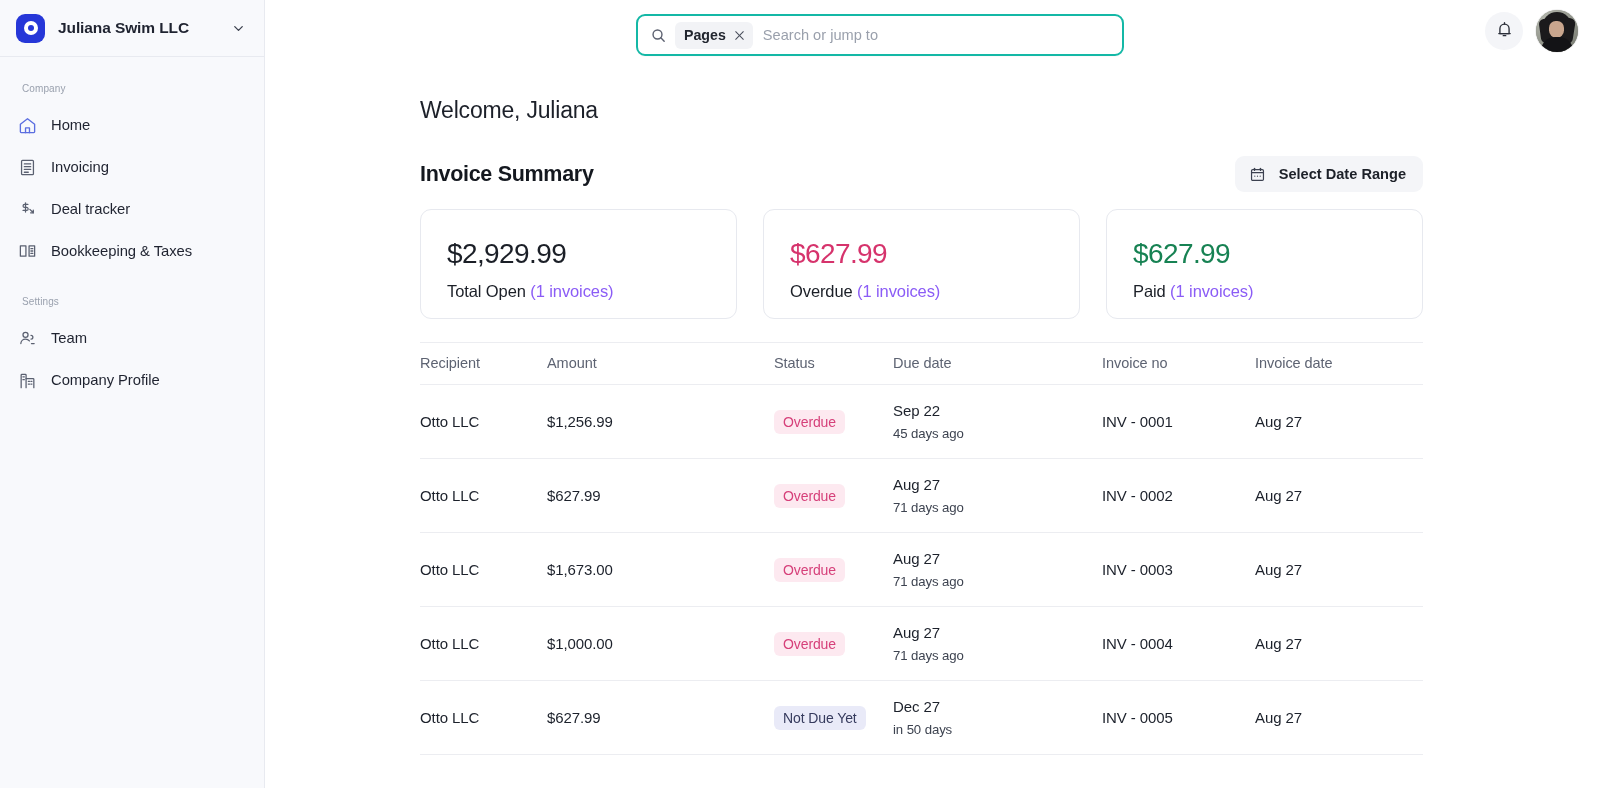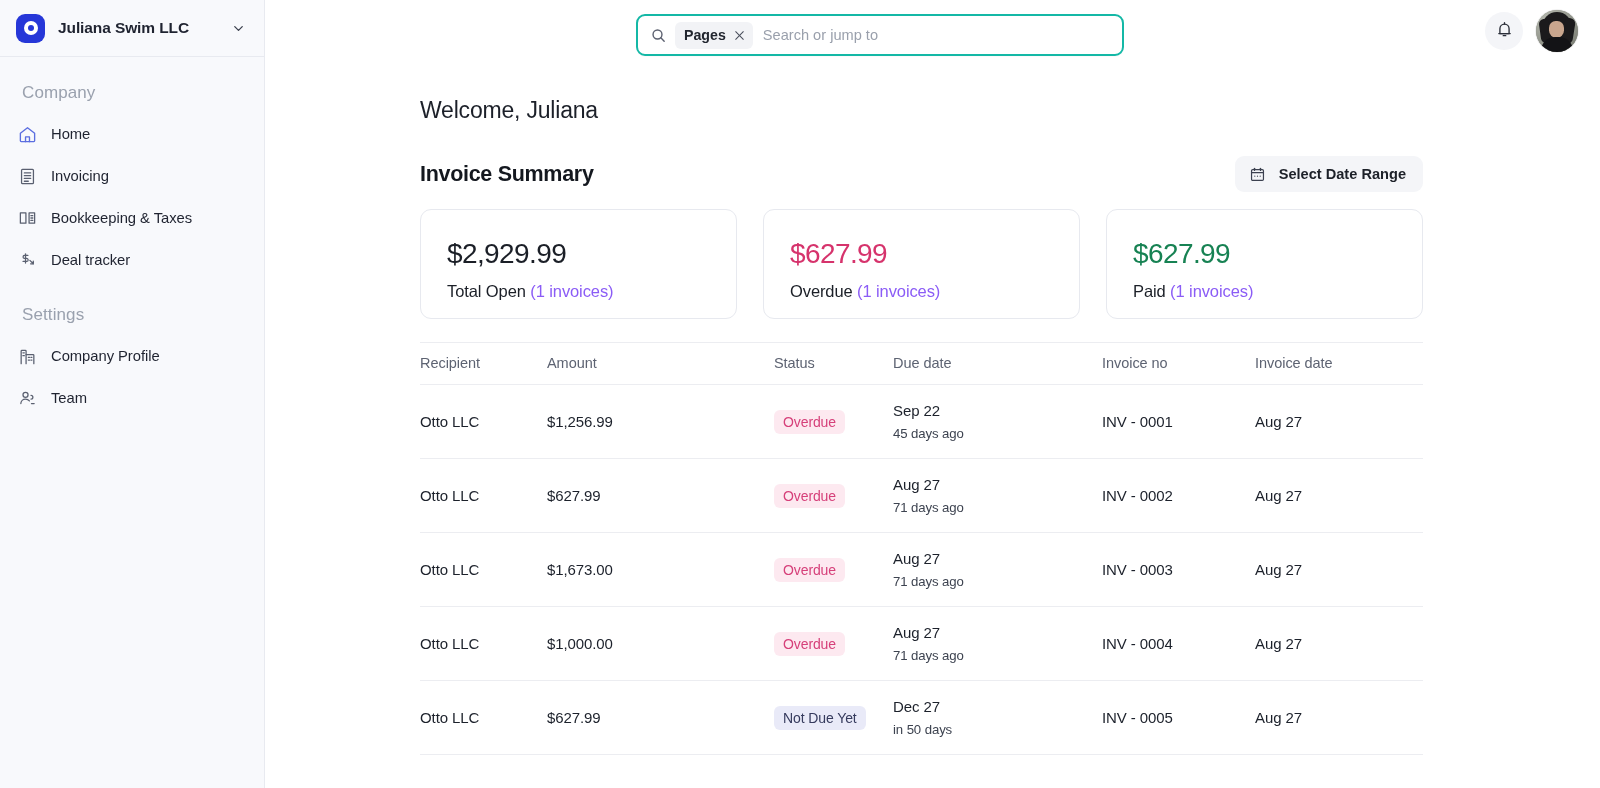--- a/index.html
+++ b/index.html
@@ -44,21 +44,21 @@
   .brand-name {
     margin-left: 13px;
     font-size: 15.5px; font-weight: 700; color: #1f2330;
     letter-spacing: -0.1px;
     white-space: nowrap;
   }
   .brand-caret { margin-left: auto; color: #3a3f4d; display:flex; }
 
   .nav { padding-top: 16px; }
   .nav-group-label {
-    font-size: 17px; color: #9aa1ae;
+    font-size: 10px; color: #9aa1ae;
     padding: 10px 0 10px 22px;
     letter-spacing: 0.1px;
   }
   .nav-item {
     display: flex; align-items: center;
     height: 42px;
     padding-left: 18px;
     font-size: 14.8px; color: #1f2330;
     cursor: pointer;
     letter-spacing: -0.05px;
@@ -288,70 +288,70 @@
               <line x1="8" y1="14.5" x2="16" y2="14.5"></line>
               <line x1="8" y1="18" x2="13" y2="18"></line>
             </svg>
         </span>
         <span>Invoicing</span>
       </div>
 
       <div class="nav-item">
         <span class="nav-ico">
           <svg width="20" height="20" viewBox="0 0 24 24" fill="none" stroke="currentColor" stroke-width="1.6" stroke-linecap="round" stroke-linejoin="round">
+              <path d="M12.5 6.2H8.3a1.9 1.9 0 0 0 0 3.8h2.6a1.9 1.9 0 0 1 0 3.8H6.4"></path>
+              <line x1="9.5" y1="4.2" x2="9.5" y2="15.8"></line>
+              <polyline points="15 12.5 19.3 16.8 19.3 13.4"></polyline>
+              <polyline points="19.3 16.8 15.9 16.8"></polyline>
+            </svg>
+        </span>
+        <span>Deal tracker</span>
+      </div>
+
+      <div class="nav-item">
+        <span class="nav-ico">
+          <svg width="20" height="20" viewBox="0 0 24 24" fill="none" stroke="currentColor" stroke-width="1.6" stroke-linecap="round" stroke-linejoin="round">
               <path d="M3 5.5h7v13H3z"></path>
               <path d="M14 5.5h7v13h-7z"></path>
               <line x1="16.3" y1="9" x2="18.7" y2="9"></line>
               <line x1="16.3" y1="12" x2="18.7" y2="12"></line>
               <line x1="16.3" y1="15" x2="18.7" y2="15"></line>
             </svg>
         </span>
         <span>Bookkeeping &amp; Taxes</span>
       </div>
 
+      <div class="nav-group-label" style="margin-top:14px">Settings</div>
+
       <div class="nav-item">
         <span class="nav-ico">
           <svg width="20" height="20" viewBox="0 0 24 24" fill="none" stroke="currentColor" stroke-width="1.6" stroke-linecap="round" stroke-linejoin="round">
-              <path d="M12.5 6.2H8.3a1.9 1.9 0 0 0 0 3.8h2.6a1.9 1.9 0 0 1 0 3.8H6.4"></path>
-              <line x1="9.5" y1="4.2" x2="9.5" y2="15.8"></line>
-              <polyline points="15 12.5 19.3 16.8 19.3 13.4"></polyline>
-              <polyline points="19.3 16.8 15.9 16.8"></polyline>
+              <circle cx="9.5" cy="8" r="3.2"></circle>
+              <path d="M3.6 19c0-3.3 2.6-5.6 5.9-5.6 2 0 3.8.9 4.9 2.3"></path>
+              <path d="M16.4 13.4a2.4 2.4 0 1 0 0-4.8"></path>
+              <path d="M17 19h3.4"></path>
             </svg>
         </span>
-        <span>Deal tracker</span>
-      </div>
-
-      <div class="nav-group-label" style="margin-top:14px">Settings</div>
+        <span>Team</span>
+      </div>
 
       <div class="nav-item">
         <span class="nav-ico">
           <svg width="19" height="19" viewBox="0 0 24 24" fill="none" stroke="currentColor" stroke-width="1.6" stroke-linecap="round" stroke-linejoin="round">
               <path d="M4 21V5.2a1 1 0 0 1 1-1h4.2a1 1 0 0 1 1 1V21"></path>
               <path d="M10.2 9.5H19a1 1 0 0 1 1 1V21"></path>
               <line x1="6.2" y1="7.4" x2="8" y2="7.4"></line>
               <line x1="6.2" y1="11" x2="8" y2="11"></line>
               <line x1="13" y1="13" x2="14.6" y2="13"></line>
               <line x1="16.3" y1="13" x2="17.6" y2="13"></line>
               <line x1="13" y1="16.5" x2="14.6" y2="16.5"></line>
               <line x1="16.3" y1="16.5" x2="17.6" y2="16.5"></line>
             </svg>
         </span>
         <span>Company Profile</span>
-      </div>
-
-      <div class="nav-item">
-        <span class="nav-ico">
-          <svg width="20" height="20" viewBox="0 0 24 24" fill="none" stroke="currentColor" stroke-width="1.6" stroke-linecap="round" stroke-linejoin="round">
-              <circle cx="9.5" cy="8" r="3.2"></circle>
-              <path d="M3.6 19c0-3.3 2.6-5.6 5.9-5.6 2 0 3.8.9 4.9 2.3"></path>
-              <path d="M16.4 13.4a2.4 2.4 0 1 0 0-4.8"></path>
-              <path d="M17 19h3.4"></path>
-            </svg>
-        </span>
-        <span>Team</span>
       </div>
 
     </nav>
   </aside>
 
   <section class="main">
 
     <div class="topbar">
 
       <div class="searchwrap">

